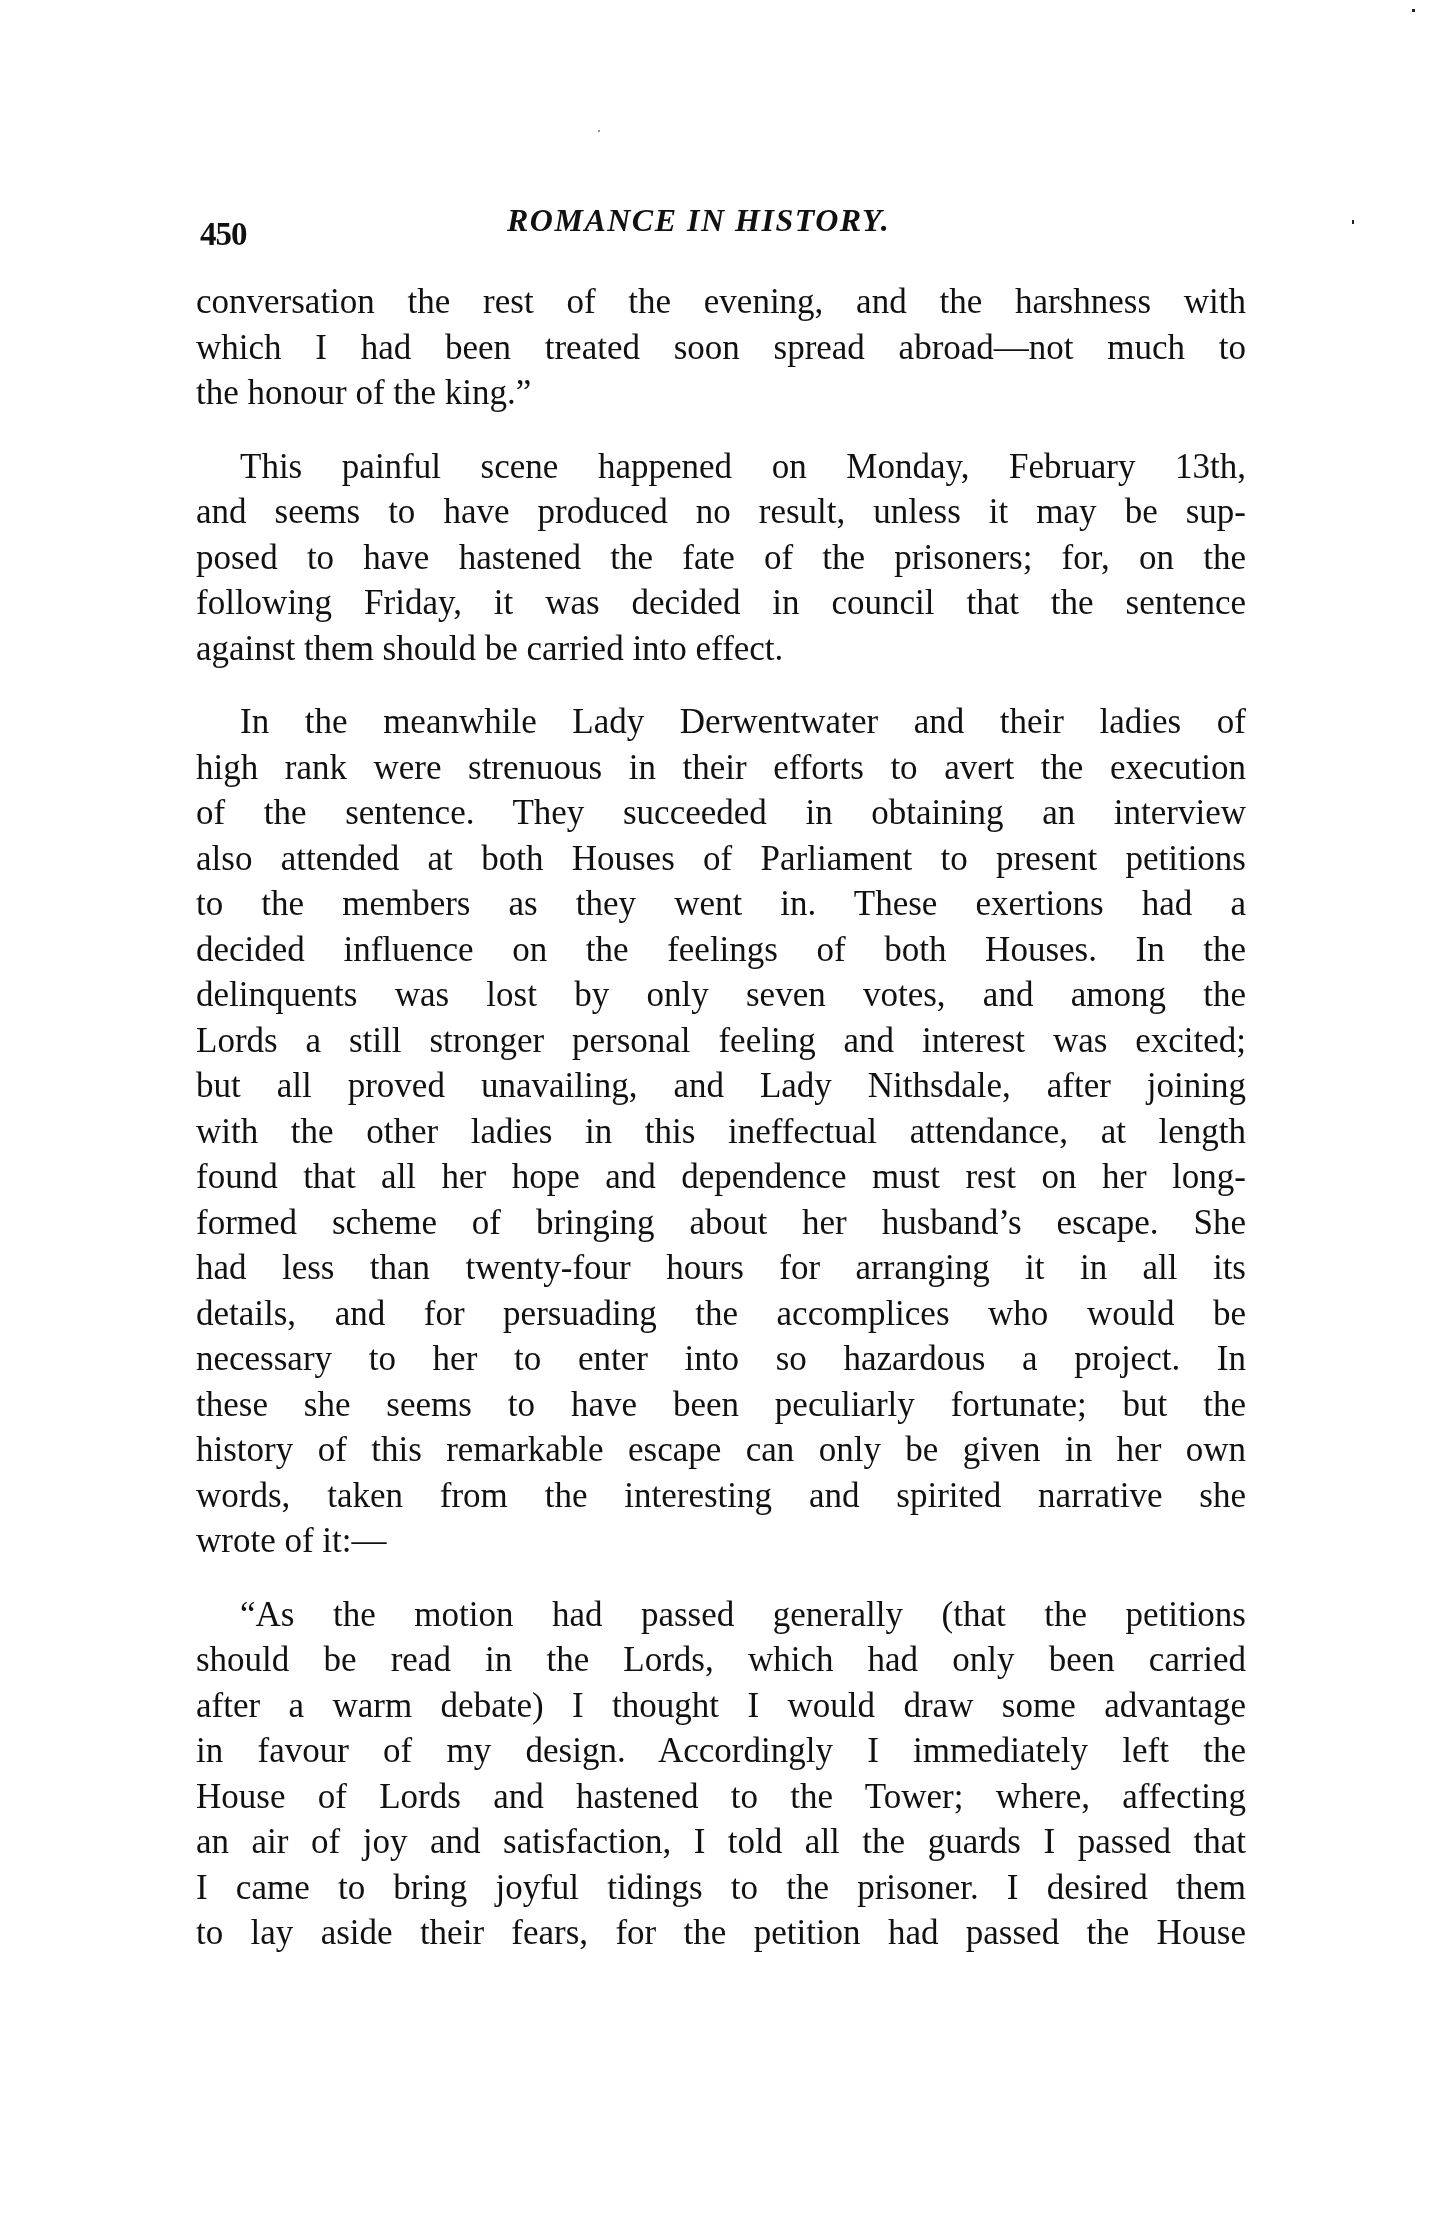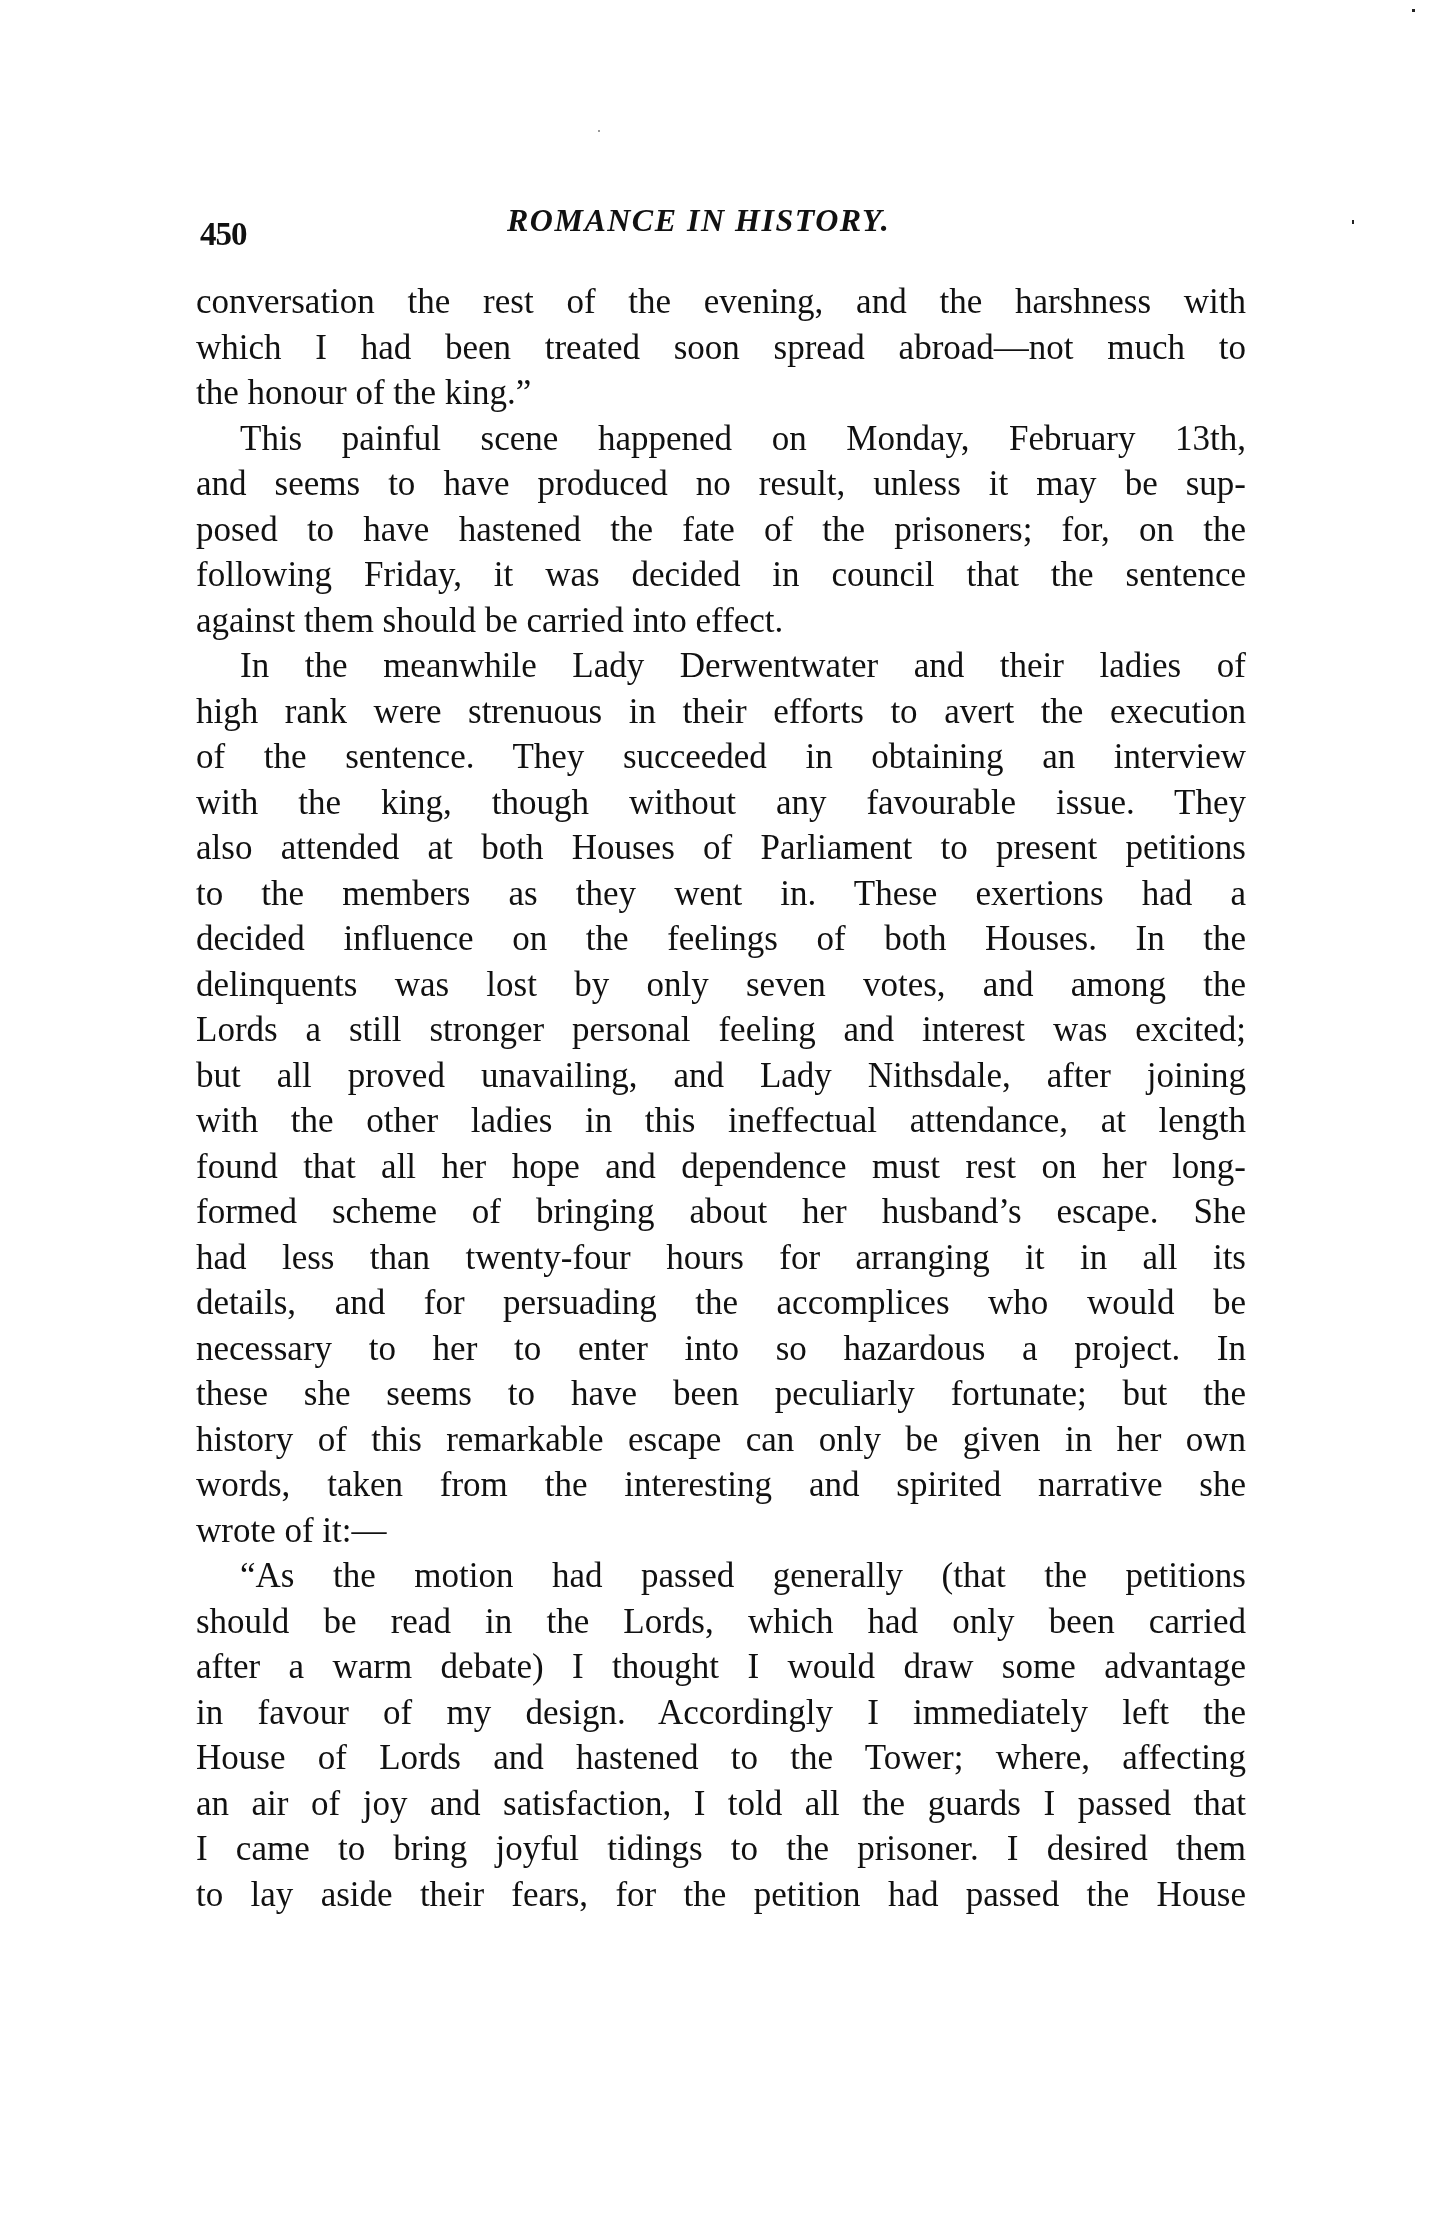--- a/index.html
+++ b/index.html
@@ -63,20 +63,21 @@
   .line {
     display: block;
     height: 45.5px;
     white-space: nowrap;
     text-align: justify;
     text-align-last: justify;
     overflow: visible;
   }
   .line.indent {
     padding-left: 44px;
+    margin-top: 28px;
   }
   .line.last {
     text-align-last: left;
   }
   .speck {
     position: absolute;
     background: #222;
   }
 </style>
 </head>
@@ -98,21 +99,20 @@
       <span class="line">which I had been treated soon spread abroad—not much to</span>
       <span class="line last">the honour of the king.”</span>
       <span class="line indent">This painful scene happened on Monday, February 13th,</span>
       <span class="line">and seems to have produced no result, unless it may be sup-</span>
       <span class="line">posed to have hastened the fate of the prisoners; for, on the</span>
       <span class="line">following Friday, it was decided in council that the sentence</span>
       <span class="line last">against them should be carried into effect.</span>
       <span class="line indent">In the meanwhile Lady Derwentwater and their ladies of</span>
       <span class="line">high rank were strenuous in their efforts to avert the execution</span>
       <span class="line">of the sentence. They succeeded in obtaining an interview</span>
-      <span class="line">with the king, though without any favourable issue. They</span>
       <span class="line">also attended at both Houses of Parliament to present petitions</span>
       <span class="line">to the members as they went in. These exertions had a</span>
       <span class="line">decided influence on the feelings of both Houses. In the</span>
       <span class="line">delinquents was lost by only seven votes, and among the</span>
       <span class="line">Lords a still stronger personal feeling and interest was excited;</span>
       <span class="line">but all proved unavailing, and Lady Nithsdale, after joining</span>
       <span class="line">with the other ladies in this ineffectual attendance, at length</span>
       <span class="line">found that all her hope and dependence must rest on her long-</span>
       <span class="line">formed scheme of bringing about her husband’s escape. She</span>
       <span class="line">had less than twenty-four hours for arranging it in all its</span>

